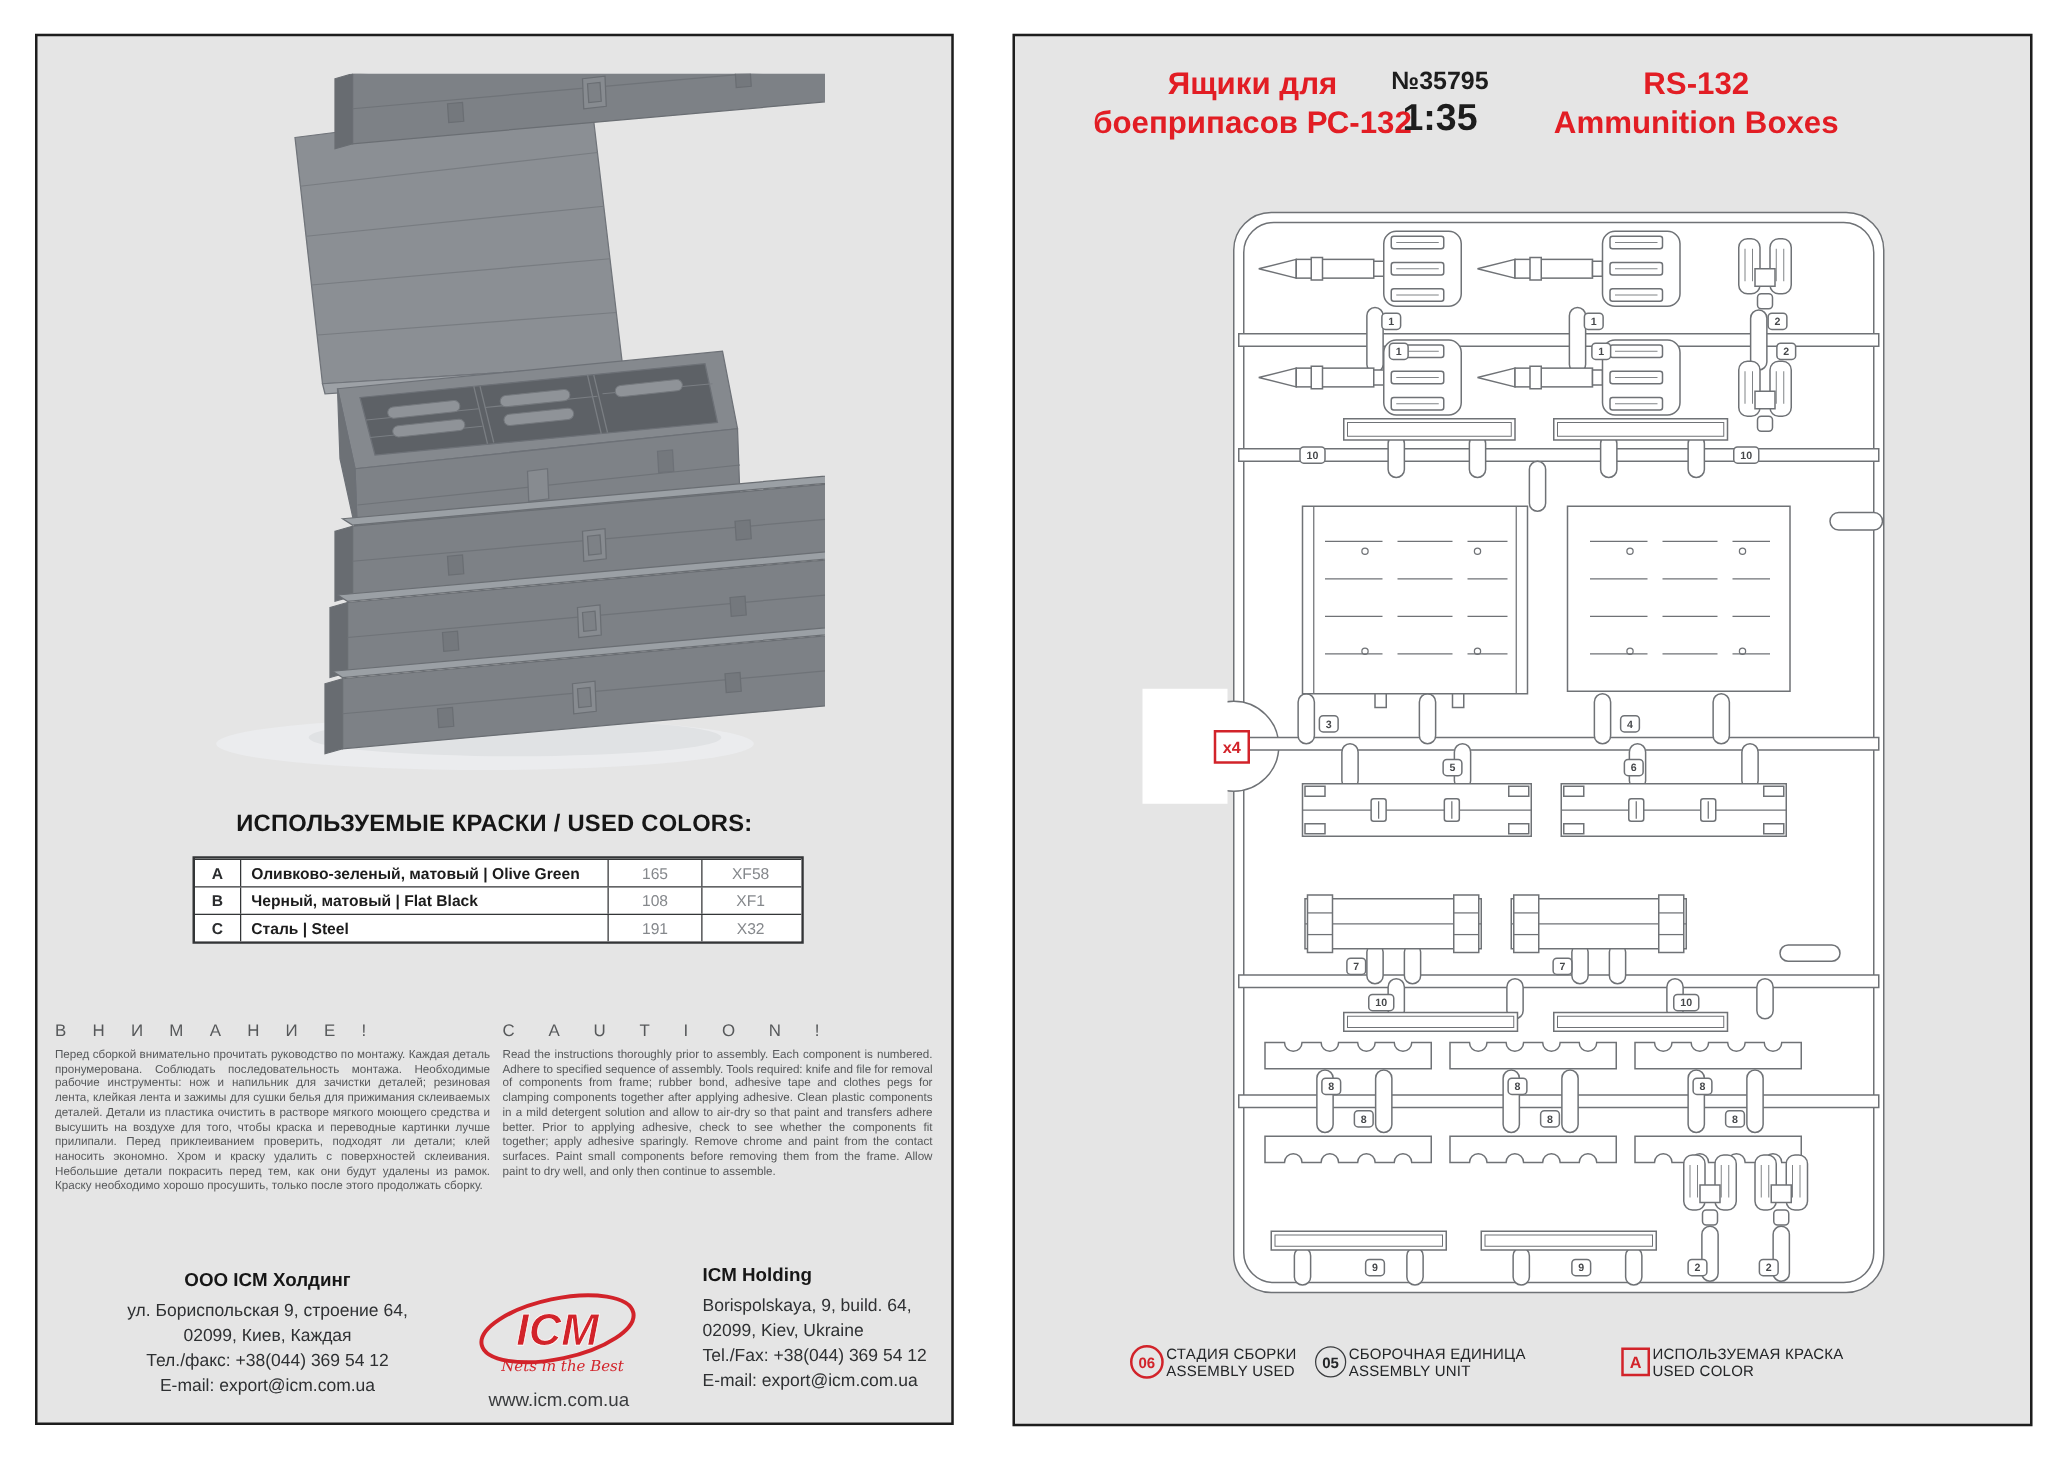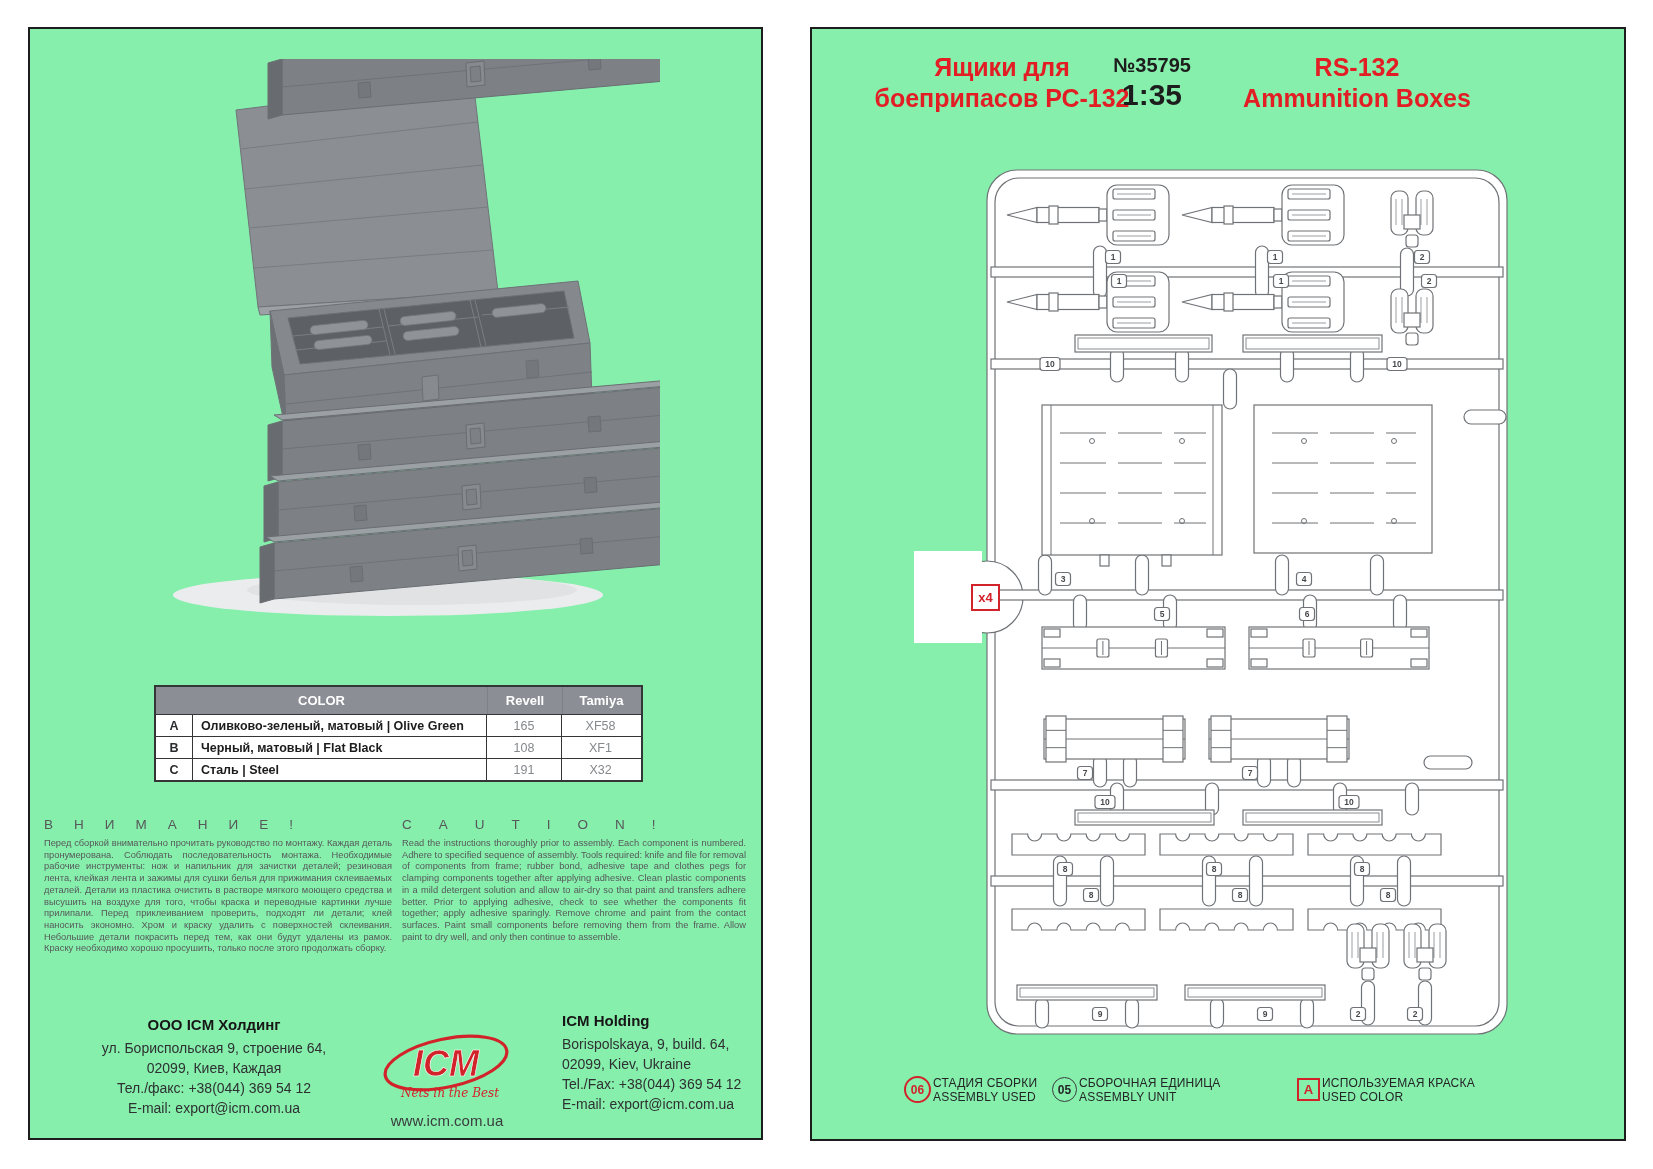--- a/index.html
+++ b/index.html
@@ -1,19 +1,19 @@
 <!DOCTYPE html>
 <html><head>
 <meta charset="utf-8">
 <style>
   html,body{margin:0;padding:0;background:#ffffff;}
   *{box-sizing:border-box;}
   #canvas{position:relative;width:1653px;height:1169px;background:#ffffff;overflow:hidden;
           font-family:"Liberation Sans",sans-serif;color:#2a2c2e;}
-  .page{position:absolute;background:#86efac;border:2px solid #1d1d1d;}
+  .page{position:absolute;background:#e5e5e5;border:2px solid #1d1d1d;}
   #page-left{left:28px;top:27px;width:735px;height:1113px;}
   #page-right{left:810px;top:27px;width:816px;height:1114px;}
   .abs{position:absolute;}
 
   
   .colors-title{left:0;top:620px;width:731px;text-align:center;font-size:19px;font-weight:bold;color:#161616;letter-spacing:.2px;}
   .ctable{left:124px;top:656px;width:489px;border:2px solid #333537;}
   .ctable .hrow{display:flex;height:27px;background:#8b8f95;color:#fff;font-weight:bold;font-size:13px;}
   .ctable .hrow div{display:flex;align-items:center;justify-content:center;}
   .ctable .row{display:flex;height:22px;border-top:1px solid #333537;font-size:12.5px;background:#fff;}
@@ -111,27 +111,23 @@
         <polygon points="306,4 324,2 325,26 307,28" fill="#878b90"></polygon>
         <polygon points="310,8 320,7 321,22 311,23" fill="#7d8186"></polygon>
         <polygon points="198,24 210,23 211,38 199,39" fill="#74787d"></polygon>
         <polygon points="428,-4 440,-5 441,10 429,11" fill="#74787d"></polygon>
       </g>
       <use href="#boxstack" transform="translate(0,362)"></use>
       <use href="#boxstack" transform="translate(-4,423)"></use>
       <use href="#boxstack" transform="translate(-8,484)"></use>
     </svg>
 
+    <div class="abs colors-title">ИСПОЛЬЗУЕМЫЕ КРАСКИ / USED COLORS:</div>
 
     <div class="abs ctable">
-      <div class="hrow">
-        <div class="h-color">COLOR</div>
-        <div class="h-rev">Revell</div>
-        <div class="h-tam">Tamiya</div>
-      </div>
       <div class="row">
         <div class="c-letter">A</div>
         <div class="c-name">Оливково-зеленый, матовый | Olive Green</div>
         <div class="c-rev">165</div>
         <div class="c-tam">XF58</div>
       </div>
       <div class="row">
         <div class="c-letter">B</div>
         <div class="c-name">Черный, матовый | Flat Black</div>
         <div class="c-rev">108</div>

